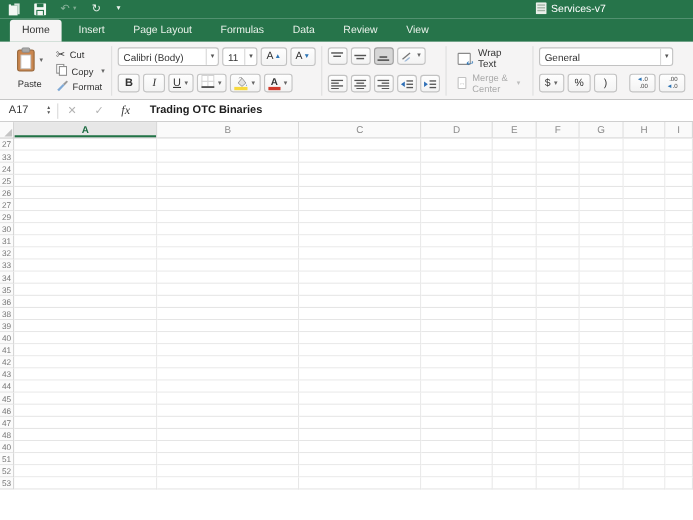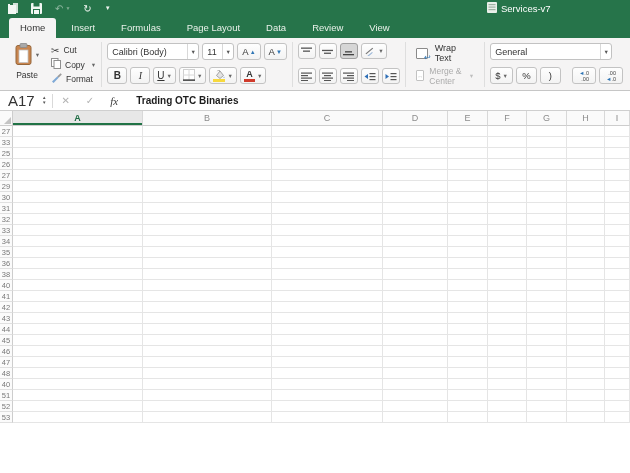--- a/index.html
+++ b/index.html
@@ -77,21 +77,21 @@
   .num-combo { width:122px; }
   .numrow { display:flex; align-items:center; gap:3px; }
   .num-btn { height:17px; min-width:21px; font-size:9.5px; padding:0 4px; }
   .decimal { display:flex; flex-direction:column; align-items:flex-end; line-height:6px;
     font-size:5.5px; color:#444; padding:0 2px; }
   .decimal .bluearr { color:#2e75b5; font-size:5.5px; }
   .gap6 { width:5px; }
 
   
   .fbar { height:20px; background:#fff; border-bottom:1px solid #cfcfcf; display:flex; align-items:center; }
-  .namebox { width:42px; padding-left:8px; font-size:15px; color:#333; }
+  .namebox { width:42px; padding-left:8px; font-size:10px; color:#333; }
   .stepper { display:flex; flex-direction:column; line-height:4.5px; font-size:4.5px; color:#555;
     margin-right:6px; cursor:default; }
   .vsep { width:1px; height:14px; background:#d9d9d9; }
   .fb-btn { color:#b3b3b3; font-size:10px; padding:0 8px; }
   .fx { font-family:"Liberation Serif", serif; font-style:italic; font-size:11px; color:#3c3c3c; padding:0 8px; }
   .formula-text { font-size:10px; color:#1d1d1d; margin-left:10px; font-weight:bold; }
 
   
   .grid { position:absolute; top:111px; left:0; width:630px; bottom:0; overflow:hidden; background:#fff; }
   .colrow { display:flex; height:15px; }
@@ -143,22 +143,22 @@
             <rect x="1.5" y="7" width="7" height="1.2" fill="#9fb2a3"></rect>
           </svg>
       </span>
       <span>Services-v7</span>
     </div>
   </div>
 
   <div class="tabbar">
     <span class="tab active">Home</span>
     <span class="tab">Insert</span>
+    <span class="tab">Page Layout</span>
     <span class="tab">Formulas</span>
-    <span class="tab">Page Layout</span>
     <span class="tab">Data</span>
     <span class="tab">Review</span>
     <span class="tab">View</span>
   </div>
 
   <div class="ribbon">
 
     <div class="rgroup">
       <div class="paste-col">
         <div class="paste-icon-row">
@@ -431,20 +431,32 @@
           <div class="cell" style="width: 129px;"></div>
           <div class="cell" style="width: 111px;"></div>
           <div class="cell" style="width: 65px;"></div>
           <div class="cell" style="width: 40px;"></div>
           <div class="cell" style="width: 39px;"></div>
           <div class="cell" style="width: 40px;"></div>
           <div class="cell" style="width: 38px;"></div>
           <div class="cell" style="width: 25px;"></div>
         </div>
         <div class="grid-row">
+          <div class="row-h">24</div>
+          <div class="cell" style="width: 130px;"></div>
+          <div class="cell" style="width: 129px;"></div>
+          <div class="cell" style="width: 111px;"></div>
+          <div class="cell" style="width: 65px;"></div>
+          <div class="cell" style="width: 40px;"></div>
+          <div class="cell" style="width: 39px;"></div>
+          <div class="cell" style="width: 40px;"></div>
+          <div class="cell" style="width: 38px;"></div>
+          <div class="cell" style="width: 25px;"></div>
+        </div>
+        <div class="grid-row">
           <div class="row-h">25</div>
           <div class="cell" style="width: 130px;"></div>
           <div class="cell" style="width: 129px;"></div>
           <div class="cell" style="width: 111px;"></div>
           <div class="cell" style="width: 65px;"></div>
           <div class="cell" style="width: 40px;"></div>
           <div class="cell" style="width: 39px;"></div>
           <div class="cell" style="width: 40px;"></div>
           <div class="cell" style="width: 38px;"></div>
           <div class="cell" style="width: 25px;"></div>
@@ -564,20 +576,32 @@
           <div class="cell" style="width: 111px;"></div>
           <div class="cell" style="width: 65px;"></div>
           <div class="cell" style="width: 40px;"></div>
           <div class="cell" style="width: 39px;"></div>
           <div class="cell" style="width: 40px;"></div>
           <div class="cell" style="width: 38px;"></div>
           <div class="cell" style="width: 25px;"></div>
         </div>
         <div class="grid-row">
           <div class="row-h">38</div>
+          <div class="cell" style="width: 130px;"></div>
+          <div class="cell" style="width: 129px;"></div>
+          <div class="cell" style="width: 111px;"></div>
+          <div class="cell" style="width: 65px;"></div>
+          <div class="cell" style="width: 40px;"></div>
+          <div class="cell" style="width: 39px;"></div>
+          <div class="cell" style="width: 40px;"></div>
+          <div class="cell" style="width: 38px;"></div>
+          <div class="cell" style="width: 25px;"></div>
+        </div>
+        <div class="grid-row">
+          <div class="row-h">39</div>
           <div class="cell" style="width: 130px;"></div>
           <div class="cell" style="width: 129px;"></div>
           <div class="cell" style="width: 111px;"></div>
           <div class="cell" style="width: 65px;"></div>
           <div class="cell" style="width: 40px;"></div>
           <div class="cell" style="width: 39px;"></div>
           <div class="cell" style="width: 40px;"></div>
           <div class="cell" style="width: 38px;"></div>
           <div class="cell" style="width: 25px;"></div>
         </div>

